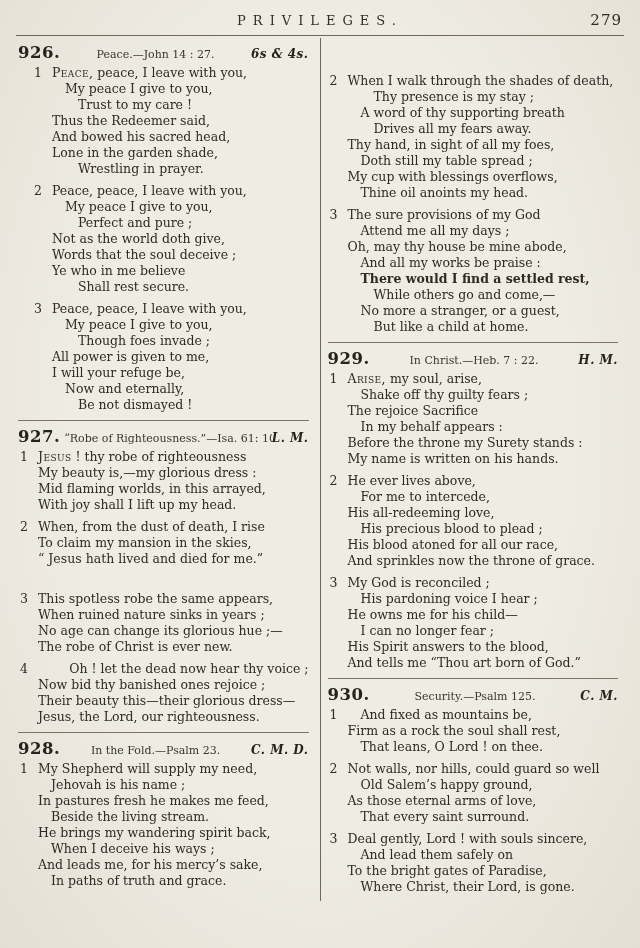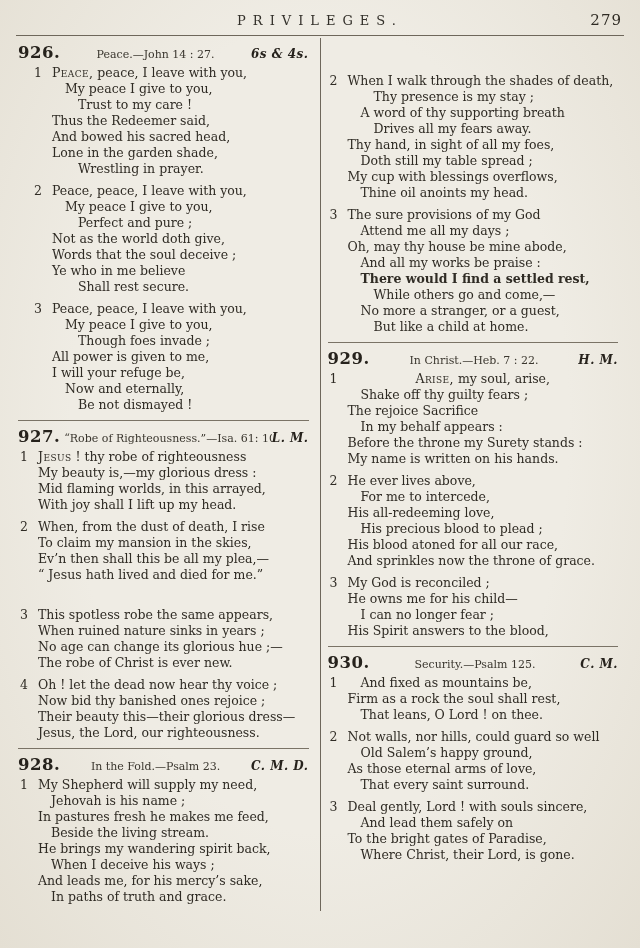--- a/index.html
+++ b/index.html
@@ -153,37 +153,36 @@
             <div class="verse-line" style="padding-left: 0px;">My beauty is,—my glorious dress :</div>
             <div class="verse-line" style="padding-left: 0px;">Mid flaming worlds, in this arrayed,</div>
             <div class="verse-line" style="padding-left: 0px;">With joy shall I lift up my head.</div>
           </div>
         </div>
         <div class="verse">
           <span class="verse-number">2</span>
           <div class="verse-lines">
             <div class="verse-line" style="padding-left: 0px;">When, from the dust of death, I rise</div>
             <div class="verse-line" style="padding-left: 0px;">To claim my mansion in the skies,</div>
-            <div class="verse-line" style="padding-left: 0px;">Ev’n then shall this be all my plea,—</div>
             <div class="verse-line" style="padding-left: 0px;">“ Jesus hath lived and died for me.”</div>
           </div>
         </div>
         <div class="verse">
           <span class="verse-number">3</span>
           <div class="verse-lines">
             <div class="verse-line" style="padding-left: 0px; margin-top: 24px;">This spotless robe the same appears,</div>
             <div class="verse-line" style="padding-left: 0px;">When ruined nature sinks in years ;</div>
             <div class="verse-line" style="padding-left: 0px;">No age can change its glorious hue ;—</div>
             <div class="verse-line" style="padding-left: 0px;">The robe of Christ is ever new.</div>
           </div>
         </div>
         <div class="verse">
           <span class="verse-number">4</span>
           <div class="verse-lines">
-            <div class="verse-line" style="padding-left: 0px;">Oh ! let the dead now hear thy voice ;</div>
+            <div class="verse-line" style="padding-left: 0px; text-align: right;">Oh ! let the dead now hear thy voice ;</div>
             <div class="verse-line" style="padding-left: 0px;">Now bid thy banished ones rejoice ;</div>
             <div class="verse-line" style="padding-left: 0px;">Their beauty this—their glorious dress—</div>
             <div class="verse-line" style="padding-left: 0px;">Jesus, the Lord, our righteousness.</div>
           </div>
         </div>
         <div class="hymn-header ruled">
           <span class="hymn-number">928.</span>
           <span class="hymn-title">In the Fold.—Psalm 23.</span>
           <span class="hymn-meter">C. M. D.</span>
         </div>
@@ -230,21 +229,21 @@
           </div>
         </div>
         <div class="hymn-header ruled">
           <span class="hymn-number">929.</span>
           <span class="hymn-title">In Christ.—Heb. 7 : 22.</span>
           <span class="hymn-meter">H. M.</span>
         </div>
         <div class="verse">
           <span class="verse-number">1</span>
           <div class="verse-lines">
-            <div class="verse-line" style="padding-left: 0px; text-align: center;"><span class="sc">Arise,</span> my soul, arise,</div>
+            <div class="verse-line" style="padding-left: 0px;"><span class="sc">Arise,</span> my soul, arise,</div>
             <div class="verse-line" style="padding-left: 13px;">Shake off thy guilty fears ;</div>
             <div class="verse-line" style="padding-left: 0px;">The rejoice Sacrifice</div>
             <div class="verse-line" style="padding-left: 13px;">In my behalf appears :</div>
             <div class="verse-line" style="padding-left: 0px;">Before the throne my Surety stands :</div>
             <div class="verse-line" style="padding-left: 0px;">My name is written on his hands.</div>
           </div>
         </div>
         <div class="verse">
           <span class="verse-number">2</span>
           <div class="verse-lines">
@@ -253,23 +252,25 @@
             <div class="verse-line" style="padding-left: 0px;">His all-redeeming love,</div>
             <div class="verse-line" style="padding-left: 13px;">His precious blood to plead ;</div>
             <div class="verse-line" style="padding-left: 0px;">His blood atoned for all our race,</div>
             <div class="verse-line" style="padding-left: 0px;">And sprinkles now the throne of grace.</div>
           </div>
         </div>
         <div class="verse">
           <span class="verse-number">3</span>
           <div class="verse-lines">
             <div class="verse-line" style="padding-left: 0px;">My God is reconciled ;</div>
+            <div class="verse-line" style="padding-left: 13px;">His pardoning voice I hear ;</div>
             <div class="verse-line" style="padding-left: 0px;">He owns me for his child—</div>
             <div class="verse-line" style="padding-left: 13px;">I can no longer fear ;</div>
             <div class="verse-line" style="padding-left: 0px;">His Spirit answers to the blood,</div>
+            <div class="verse-line" style="padding-left: 0px;">And tells me “Thou art born of God.”</div>
           </div>
         </div>
         <div class="hymn-header ruled">
           <span class="hymn-number">930.</span>
           <span class="hymn-title">Security.—Psalm 125.</span>
           <span class="hymn-meter">C. M.</span>
         </div>
         <div class="verse">
           <span class="verse-number">1</span>
           <div class="verse-lines">

